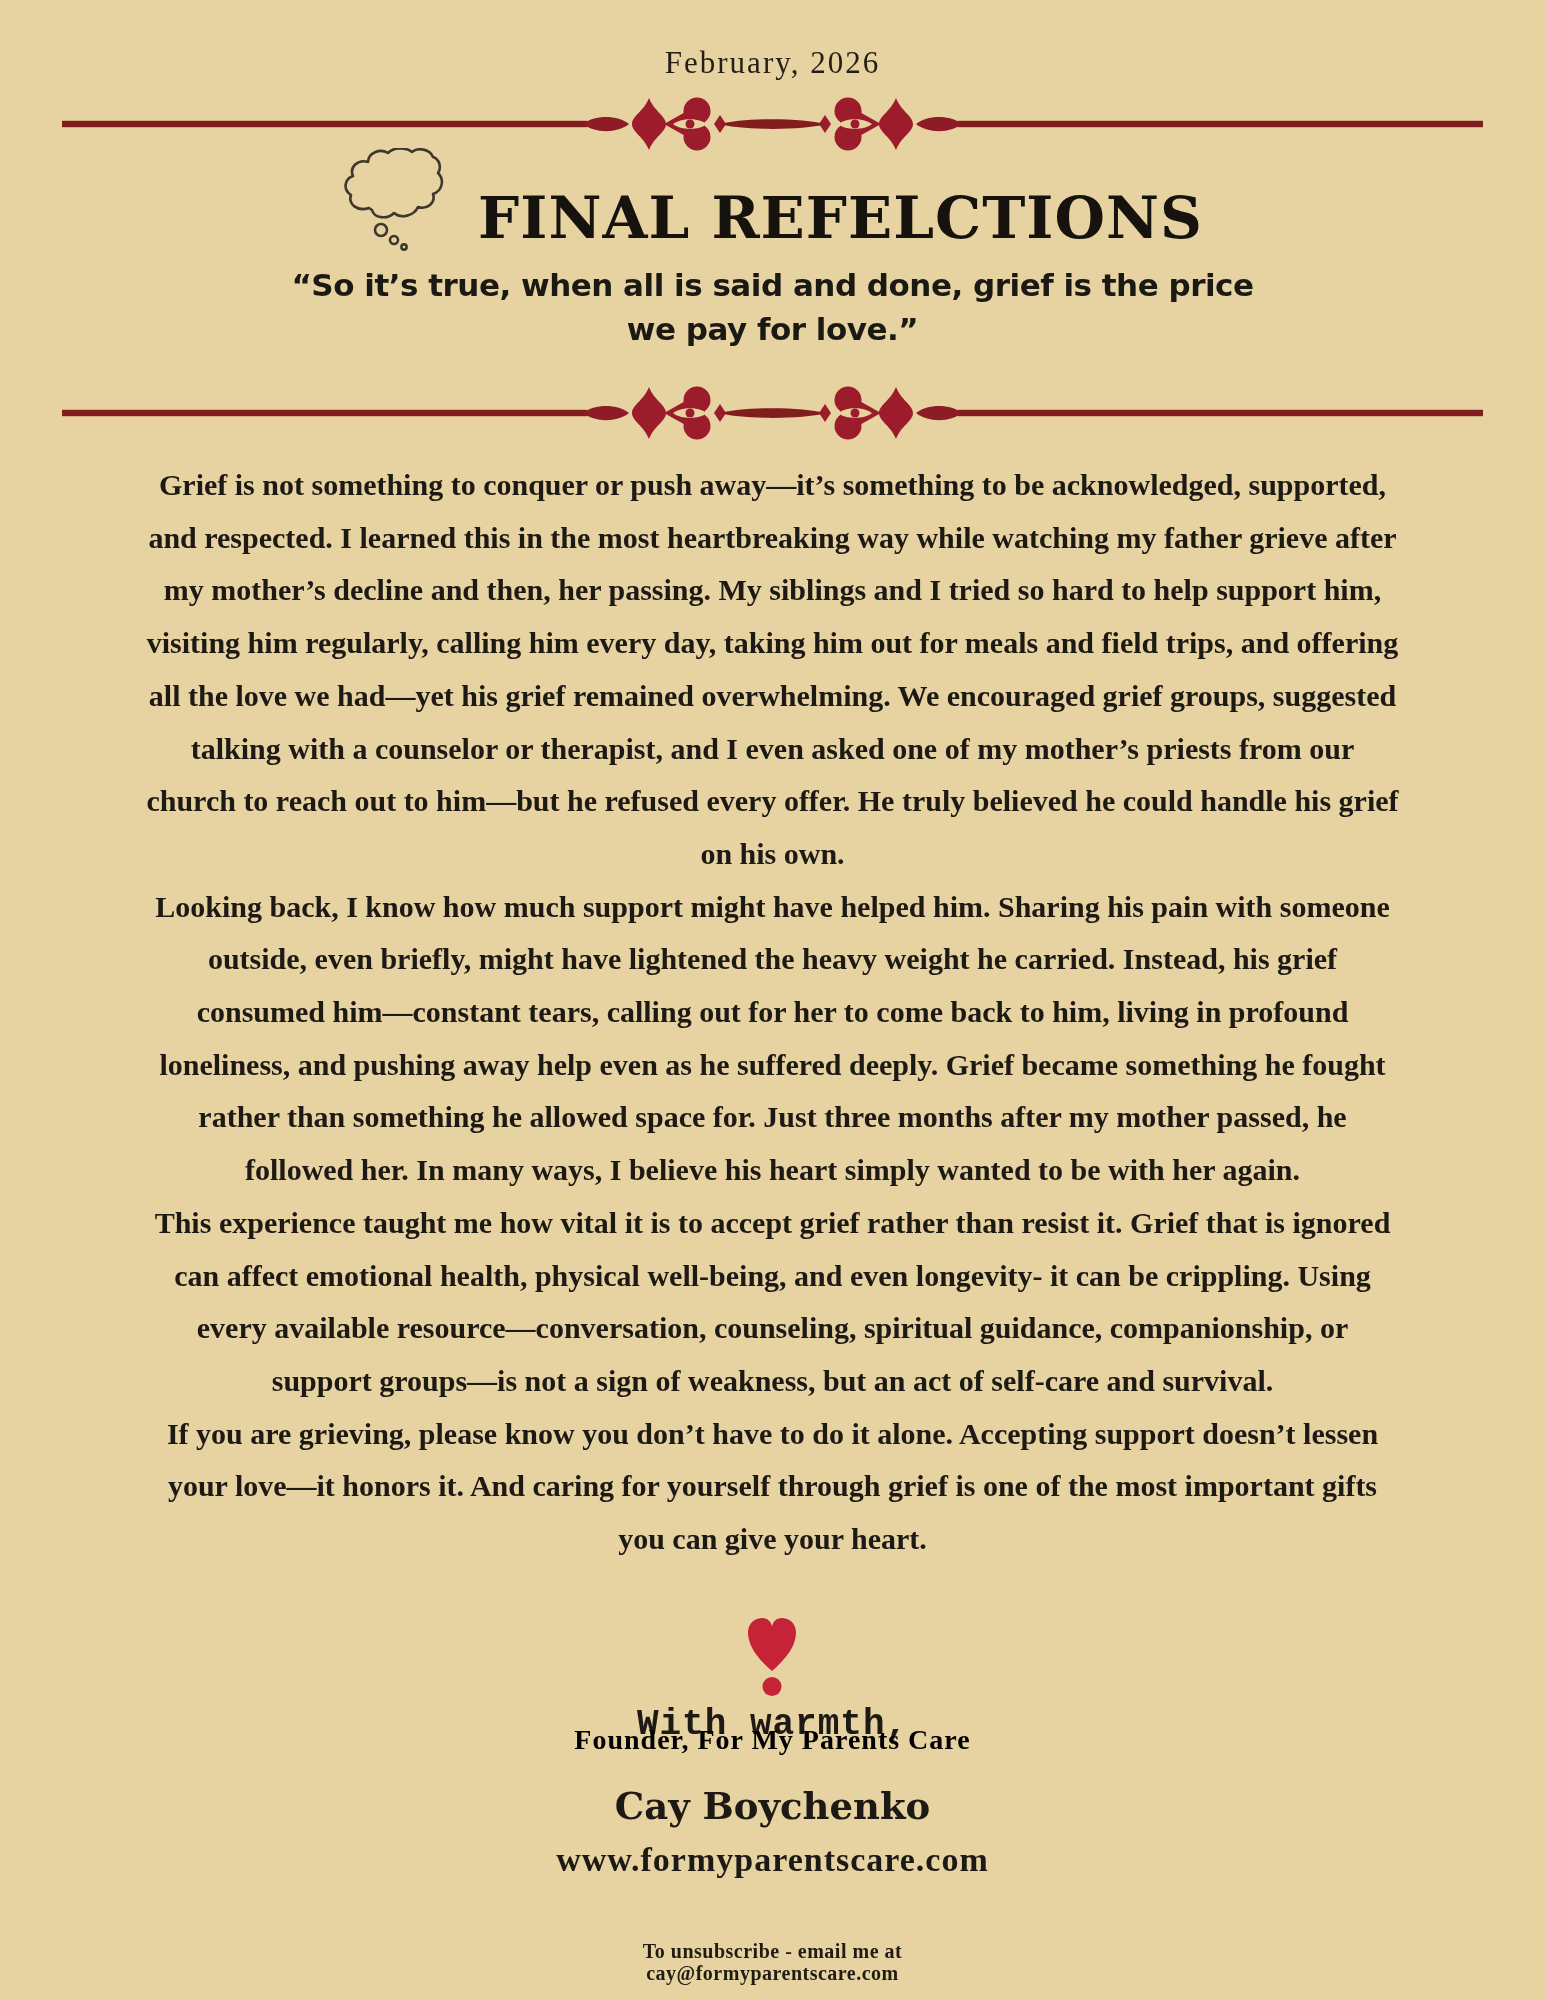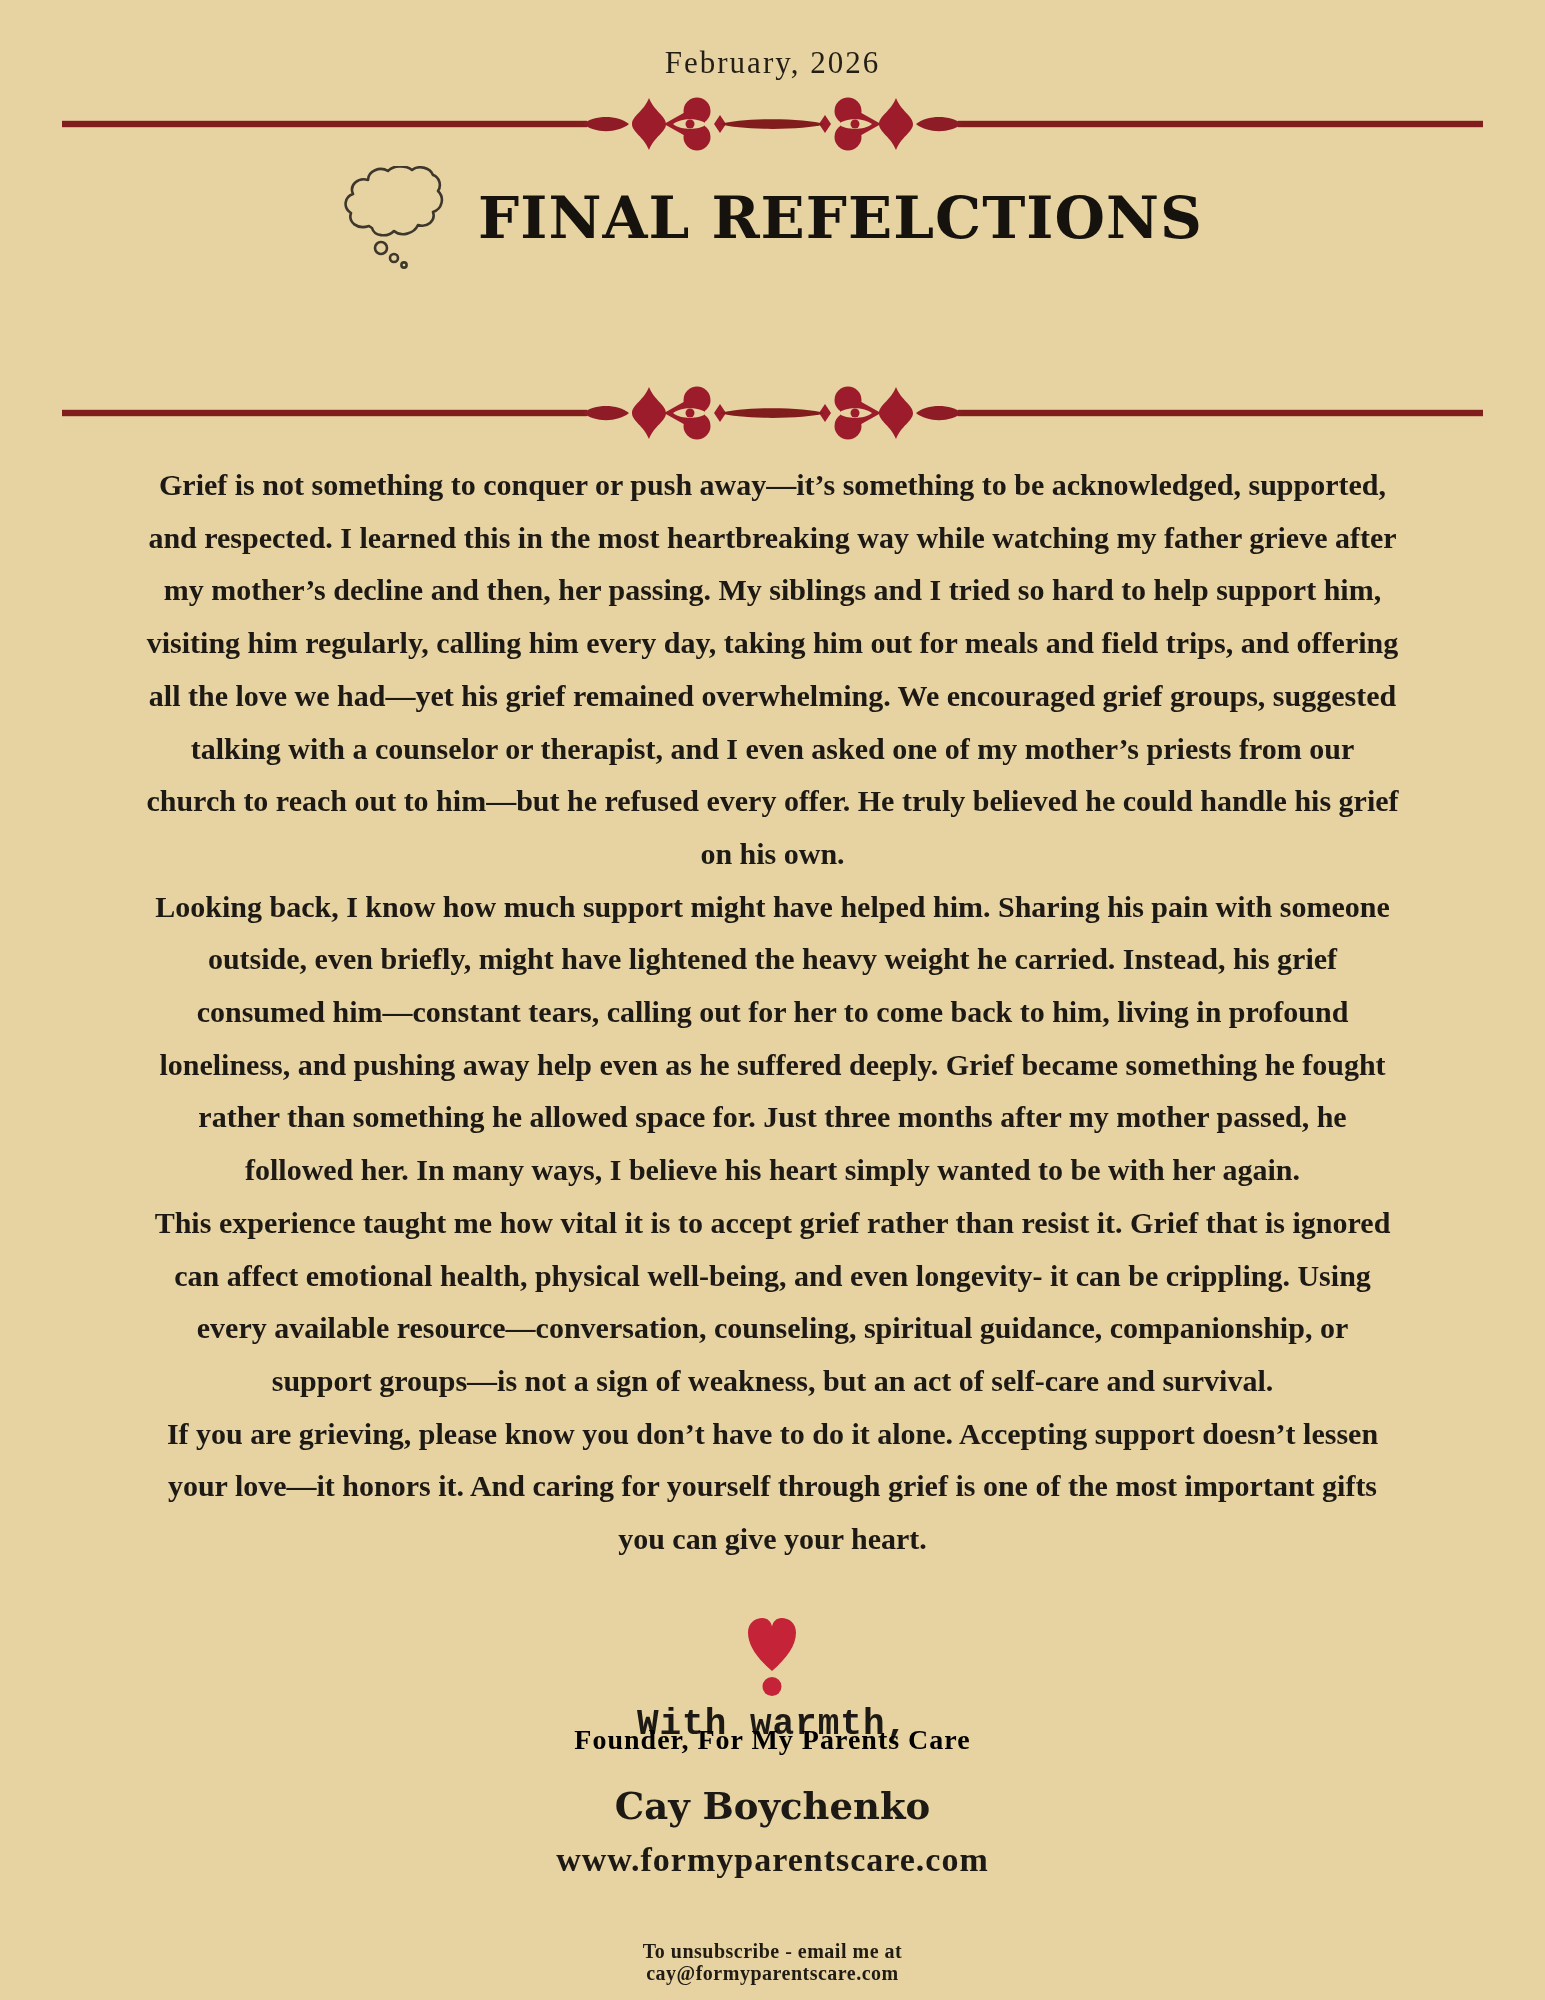--- a/index.html
+++ b/index.html
@@ -19,21 +19,21 @@
     letter-spacing:2px;
     color:#241f15;
   }
 
   .divider{position:absolute;left:62px;width:1421px;height:56px;}
   .divider-1{top:96px;}
   .divider-2{top:385px;}
 
   .title-row{
     position:absolute;top:148px;left:0;right:0;
-    display:flex;justify-content:center;align-items:center;
+    display:flex;justify-content:center;align-items:flex-start;
   }
   .bubble-icon{width:102px;height:104px;flex:0 0 auto;}
   .page-title{
     font-family:"DejaVu Serif", serif;
     font-weight:bold;
     font-size:58px;line-height:62px;
     letter-spacing:1px;
     color:#16130e;
     margin-left:34px;
     white-space:nowrap;
@@ -126,20 +126,22 @@
           C44,72 31,70 29,62
           C28,61.4 26.8,60.6 26,60 Z"></path>
         <circle cx="38" cy="82" r="6"></circle>
         <circle cx="51" cy="92" r="4"></circle>
         <circle cx="61" cy="99" r="2.6"></circle>
       </g>
     </svg>
     <h1 class="page-title">FINAL REFELCTIONS</h1>
   </div>
 
+  <div class="centered quote">“So it’s true, when all is said and done, grief is the price
+we pay for love.”</div>
 
 
   <svg class="divider divider-2" viewBox="0 0 1421 56" aria-hidden="true">
     <use href="#div-half"></use>
     <use href="#div-half" transform="translate(1421,0) scale(-1,1)"></use>
     <path d="M658,28 C680,21.5 741,21.5 763,28 C741,34.5 680,34.5 658,28 Z" fill="#821d1d"></path>
   </svg>
 
   <div class="centered body-text">
     <p>Grief is not something to conquer or push away—it’s something to be acknowledged, supported,

